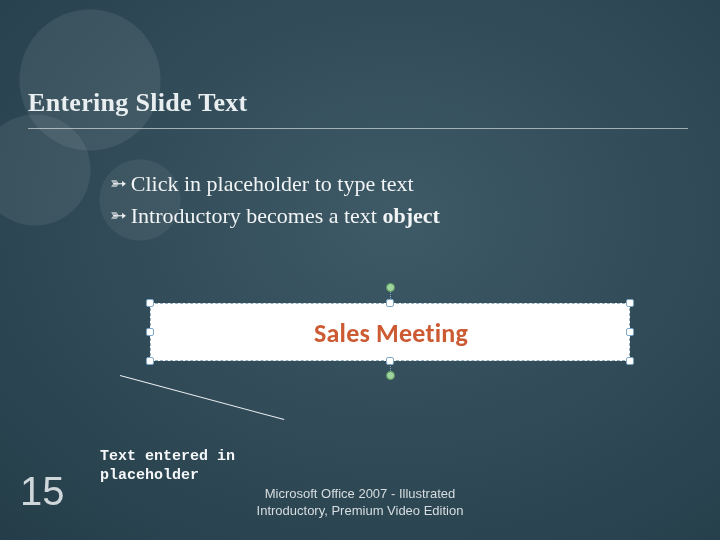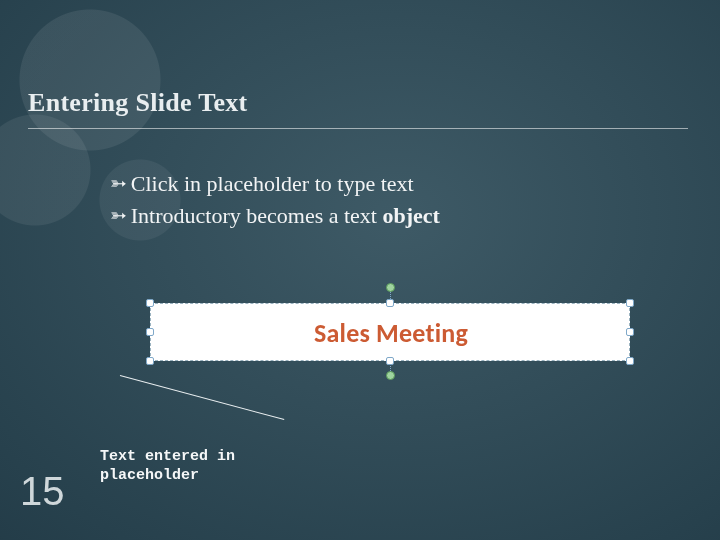--- a/index.html
+++ b/index.html
@@ -123,14 +123,18 @@
     <span class="handle h-mr"></span>
     <span class="handle h-mt"></span>
     <span class="handle h-mb"></span>
   </div>
 
   <div class="callout-line"></div>
   <div class="callout-text">Text entered in placeholder</div>
 
   <div class="slide-number">15</div>
 
+  <div class="footer">
+    <span>Microsoft Office 2007 - Illustrated</span><br>
+    <span>Introductory, Premium Video Edition</span>
+  </div>
 
 </div>
 
 </body></html>

